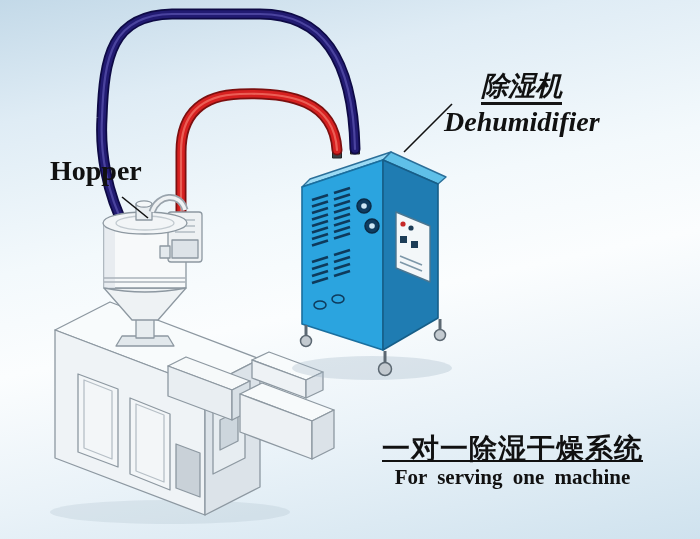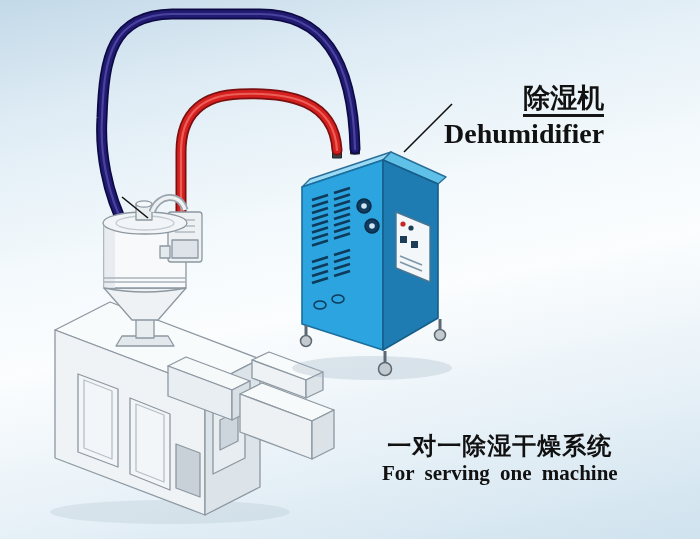--- a/index.html
+++ b/index.html
@@ -7,23 +7,23 @@
     position:relative;width:700px;height:539px;overflow:hidden;
     background:linear-gradient(168deg,#c3d9e8 0%,#dfecf5 18%,#f3f9fc 40%,#fbfdfe 55%,#e9f2f8 75%,#cfe2ee 100%);
     font-family:"DejaVu Sans","Liberation Sans",sans-serif;
   }
   svg.scene{position:absolute;left:0;top:0;}
   .lbl{position:absolute;color:#111;}
   .lbl .cn{font-weight:bold;font-size:27px;line-height:1.05;display:inline-block;}
   .underlined{border-bottom:3px solid #151515;padding-bottom:2px;}
   .lbl .en{font-family:"Liberation Serif","DejaVu Serif",serif;font-weight:bold;font-size:28px;line-height:1.2;}
   #label-hopper{left:50px;top:154px;}
-  #label-dehum{left:444px;top:84px;text-align:right;}
+  #label-dehum{left:444px;top:72px;text-align:center;font-style:italic;}
   #label-caption{left:382px;top:434px;text-align:center;}
-  #label-caption .cn{font-size:24px;letter-spacing:1px;}
+  #label-caption .cn{font-size:28px;letter-spacing:1px;text-decoration:underline;}
   #label-caption .en{font-size:21px;word-spacing:5px;margin-top:2px;}
 </style>
 </head>
 <body>
 
 <div class="stage">
 
   <svg class="scene" width="700" height="539" viewBox="0 0 700 539">
 
     <g stroke="#8d98a1" stroke-width="1.3" stroke-linejoin="round">
@@ -164,20 +164,21 @@
       <path d="M152,212 C158,194 180,192 185,210" fill="none" stroke="#eef1f3" stroke-width="3.5"></path>
     </g>
 
     <g stroke="#111" stroke-width="1.6">
       <path d="M122,197 L148,218"></path>
       <path d="M452,104 L404,152"></path>
     </g>
   </svg>
 
   <div class="lbl" id="label-hopper">
+    <div class="en">Hopper</div>
   </div>
 
   <div class="lbl" id="label-dehum">
     <span class="cn underlined">除湿机</span>
     <div class="en">Dehumidifier</div>
   </div>
 
   <div class="lbl" id="label-caption">
     <span class="cn">一对一除湿干燥系统</span>
     <div class="en">For serving one machine</div>

